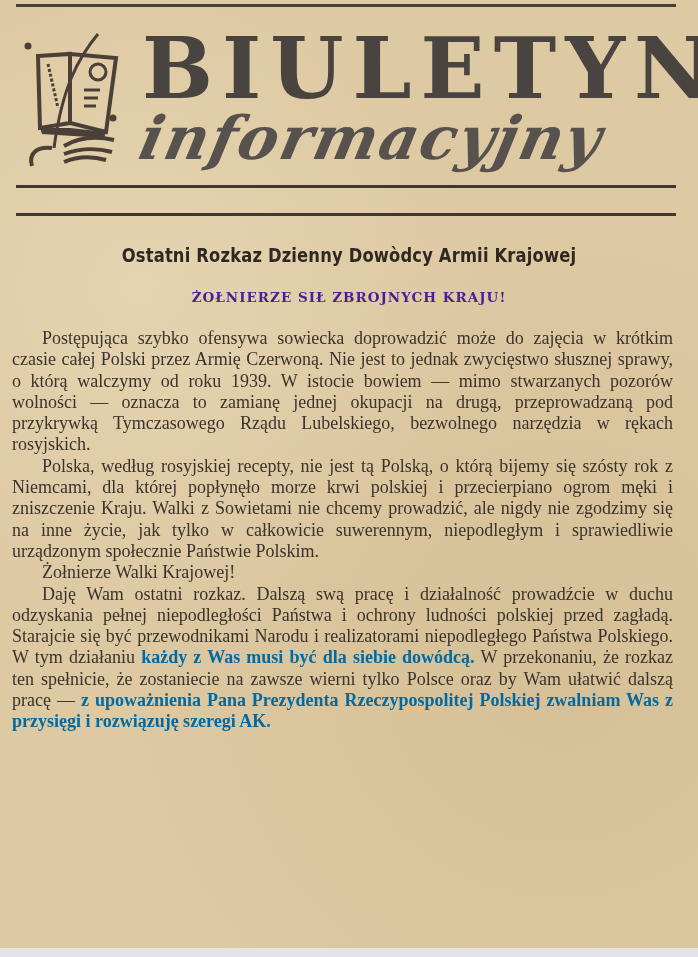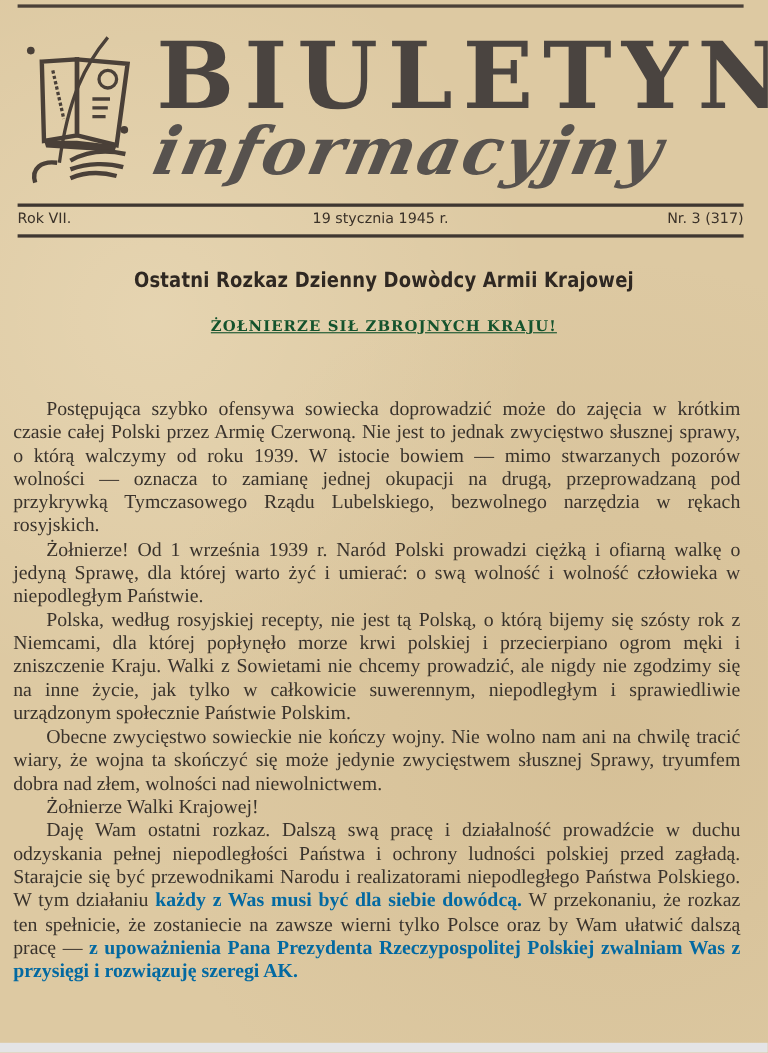--- a/index.html
+++ b/index.html
@@ -42,27 +42,27 @@
   .dateline .right { position: absolute; right: 0; }
 
   .headline {
     position: absolute; left: 0; top: 241px; width: 698px; text-align: center;
     font-family: "DejaVu Sans", sans-serif; font-weight: bold; font-size: 19px; line-height: 28px;
     color: #2f2822; transform: scaleX(0.86); letter-spacing: 0.2px;
   }
   .subhead {
     position: absolute; left: 0; top: 287px; width: 698px; text-align: center;
     font-family: "DejaVu Serif", serif; font-weight: bold; font-size: 13.5px; line-height: 20px;
-    letter-spacing: 1px; color: #14532d; text-decoration: underline;
+    letter-spacing: 1px; color: #4c1d95;
   }
 
   .body-text {
     position: absolute; left: 12px; top: 328px; width: 661px;
     font-family: "Liberation Serif", serif; font-size: 18px; line-height: 21.3px;
-    color: #3a332c; text-align: justify; margin-top: 33px;
+    color: #3a332c; text-align: justify;
   }
   .body-text p { margin: 0; text-indent: 30px; }
   .body-text b { font-weight: bold; color: #0369a1; }
   .bottom-edge { position: absolute; left: 0; top: 948px; width: 698px; height: 9px; background: #e4e4e6; }
 </style>
 </head>
 <body>
 
 <div class="page">
   <div class="top-rule"></div>
@@ -79,33 +79,26 @@
       <path d="M30 36 L40 80" stroke="#4a4038" stroke-width="3" stroke-dasharray="3 2"></path>
       <path d="M80 6 C60 30 44 60 36 120" fill="none" stroke="#4a4038" stroke-width="3"></path>
       <path d="M34 120 C20 118 10 125 14 138" fill="none" stroke="#4a4038" stroke-width="4"></path>
       <path d="M46 118 C60 110 78 108 96 112 M46 126 C62 120 80 120 94 124 M46 134 C60 128 74 128 88 132" fill="none" stroke="#4a4038" stroke-width="4"></path>
     </svg>
     <div class="title-main">BIULETYN</div>
     <div class="title-sub">informacyjny</div>
   </div>
 
   <div class="rule-thick" style="top:185px;"></div>
-  <div class="dateline">
-    <span class="left">Rok VII.</span>
-    <span class="center">19 stycznia 1945 r.</span>
-    <span class="right">Nr. 3 (317)</span>
-  </div>
   <div class="rule-thick" style="top:213px;"></div>
 
   <div class="headline">Ostatni Rozkaz Dzienny Dowòdcy Armii Krajowej</div>
   <div class="subhead">ŻOŁNIERZE SIŁ ZBROJNYCH KRAJU!</div>
 
   <div class="body-text">
     <p>Postępująca szybko ofensywa sowiecka doprowadzić może do zajęcia w krótkim czasie całej Polski przez Armię Czerwoną. Nie jest to jednak zwycięstwo słusznej sprawy, o którą walczymy od roku 1939. W istocie bowiem — mimo stwarzanych pozorów wolności — oznacza to zamianę jednej okupacji na drugą, przeprowadzaną pod przykrywką Tymczasowego Rządu Lubelskiego, bezwolnego narzędzia w rękach rosyjskich.</p>
-    <p>Żołnierze! Od 1 września 1939 r. Naród Polski prowadzi ciężką i ofiarną walkę o jedyną Sprawę, dla której warto żyć i umierać: o swą wolność i wolność człowieka w niepodległym Państwie.</p>
     <p>Polska, według rosyjskiej recepty, nie jest tą Polską, o którą bijemy się szósty rok z Niemcami, dla której popłynęło morze krwi polskiej i przecierpiano ogrom męki i zniszczenie Kraju. Walki z Sowietami nie chcemy prowadzić, ale nigdy nie zgodzimy się na inne życie, jak tylko w całkowicie suwerennym, niepodległym i sprawiedliwie urządzonym społecznie Państwie Polskim.</p>
-    <p>Obecne zwycięstwo sowieckie nie kończy wojny. Nie wolno nam ani na chwilę tracić wiary, że wojna ta skończyć się może jedynie zwycięstwem słusznej Sprawy, tryumfem dobra nad złem, wolności nad niewolnictwem.</p>
     <p>Żołnierze Walki Krajowej!</p>
     <p><span>Daję Wam ostatni rozkaz. Dalszą swą pracę i działalność prowadźcie w duchu odzyskania pełnej niepodległości Państwa i ochrony ludności polskiej przed zagładą. Starajcie się być przewodnikami Narodu i realizatorami niepodległego Państwa Polskiego. W tym działaniu </span><b>każdy z Was musi być dla siebie dowódcą.</b><span> W przekonaniu, że rozkaz ten spełnicie, że zostaniecie na zawsze wierni tylko Polsce oraz by Wam ułatwić dalszą pracę — </span><b>z upoważnienia Pana Prezydenta Rzeczypospolitej Polskiej zwalniam Was z przysięgi i rozwiązuję szeregi AK.</b></p>
   </div>
 
   <div class="bottom-edge"></div>
 </div>
 
 </body></html>

